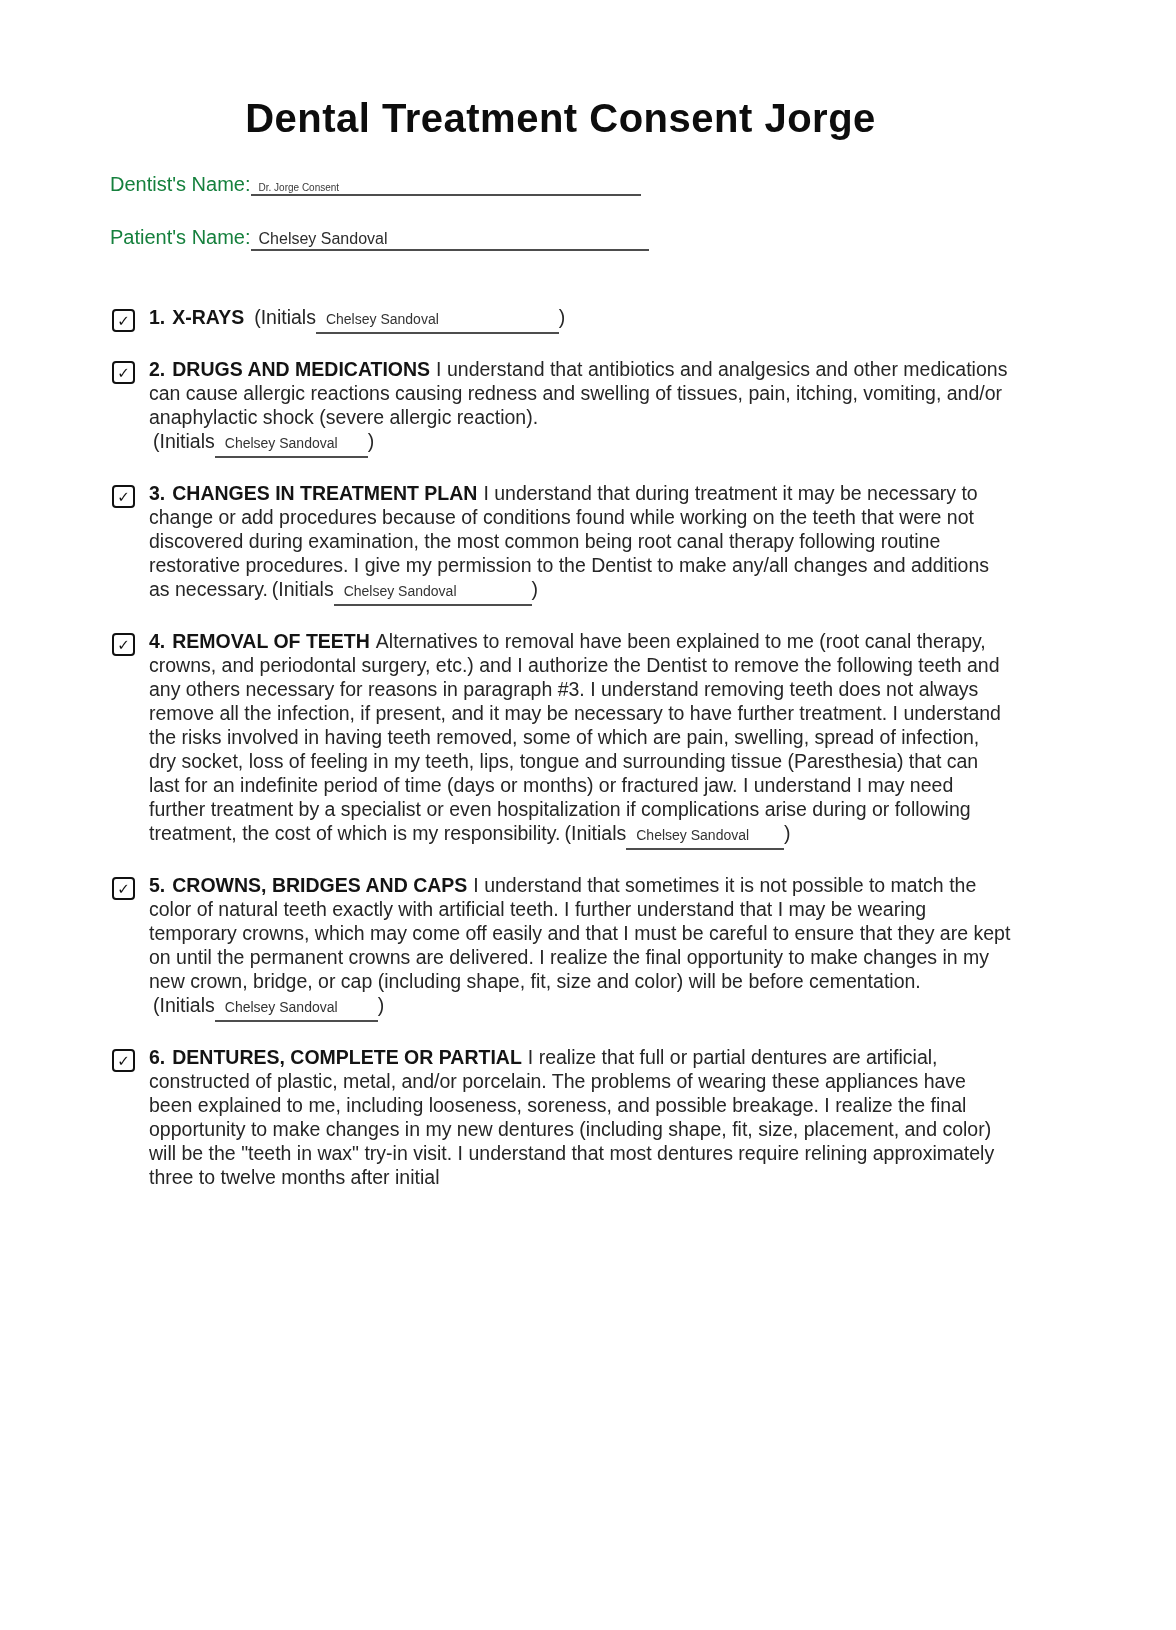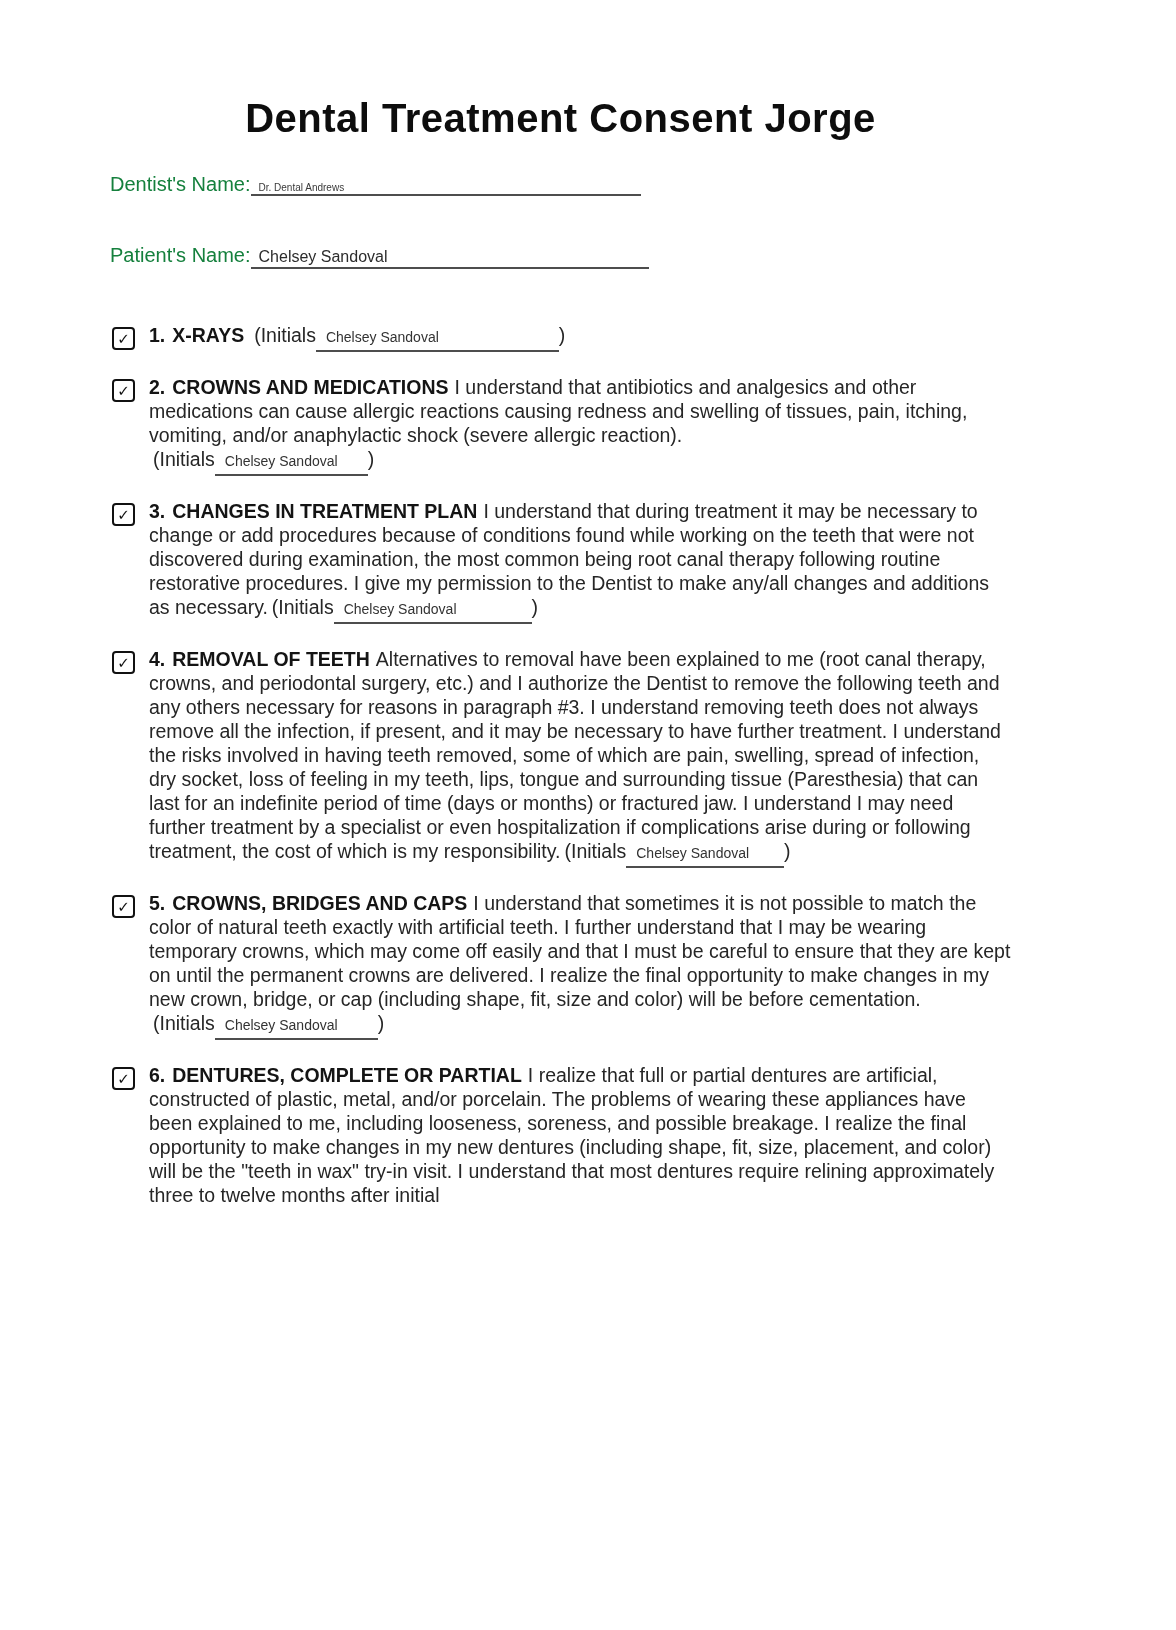--- a/index.html
+++ b/index.html
@@ -11,21 +11,21 @@
   }
   .content{padding:0 165px 0 110px;}
   h1.title{
     margin:95px 0 0 0;
     font-size:40px;line-height:46px;
     text-align:center;
     font-weight:bold;
     color:#0d0d0d;
     letter-spacing:0.5px;
   }
-  .field-row{margin-top:48px;font-size:20px;white-space:nowrap;}
+  .field-row{margin-top:30px;font-size:20px;white-space:nowrap;}
   .field-row.first{margin-top:32px;}
   .field-label{color:#15803d;}
   .fill-line{
     display:inline-block;
     border-bottom:2px solid #4d4d4d;
     vertical-align:baseline;
     padding:0 0 1px 8px;
     white-space:nowrap;
   }
   .fill-line.dentist{width:382px;font-size:10px;color:#3a3a3a;}
@@ -77,41 +77,41 @@
   .fill-initials.w40{padding-right:40px;}
 </style>
 </head>
 <body>
 
 <div class="content">
 
   <h1 class="title">Dental Treatment Consent Jorge</h1>
 
   <div class="field-row first">
-    <span class="field-label">Dentist's Name:</span><span class="fill-line dentist"><span>Dr. Dental Andrews</span></span>
+    <span class="field-label">Dentist's Name:</span><span class="fill-line dentist"><span>Dr. Jorge Consent</span></span>
   </div>
 
   <div class="field-row">
     <span class="field-label">Patient's Name:</span><span class="fill-line patient"><span>Chelsey Sandoval</span></span>
   </div>
 
 
   <div class="items">
 
     <div class="item">
       <span class="checkbox">✓</span>
       <div class="item-text">
         <span class="i-num">1.</span><span class="i-head">X-RAYS</span><span class="initials-field"><span>(Initials</span><span class="fill-initials w120"><span>Chelsey Sandoval</span></span><span>)</span></span>
       </div>
     </div>
 
     <div class="item">
       <span class="checkbox">✓</span>
       <div class="item-text">
-        <span class="i-num">2.</span><span class="i-head">CROWNS AND MEDICATIONS</span><span class="i-body">I understand that antibiotics and analgesics and other medications can cause allergic reactions causing redness and swelling of tissues, pain, itching, vomiting, and/or anaphylactic shock (severe allergic reaction).</span><br>
+        <span class="i-num">2.</span><span class="i-head">DRUGS AND MEDICATIONS</span><span class="i-body">I understand that antibiotics and analgesics and other medications can cause allergic reactions causing redness and swelling of tissues, pain, itching, vomiting, and/or anaphylactic shock (severe allergic reaction).</span><br>
         <span class="initials-field"><span>(Initials</span><span class="fill-initials w30"><span>Chelsey Sandoval</span></span><span>)</span></span>
       </div>
     </div>
 
     <div class="item">
       <span class="checkbox">✓</span>
       <div class="item-text">
         <span class="i-num">3.</span><span class="i-head">CHANGES IN TREATMENT PLAN</span><span class="i-body">I understand that during treatment it may be necessary to change or add procedures because of conditions found while working on the teeth that were not discovered during examination, the most common being root canal therapy following routine restorative procedures. I give my permission to the Dentist to make any/all changes and additions as necessary.</span><span class="initials-field"><span>(Initials</span><span class="fill-initials w75"><span>Chelsey Sandoval</span></span><span>)</span></span>
       </div>
     </div>

